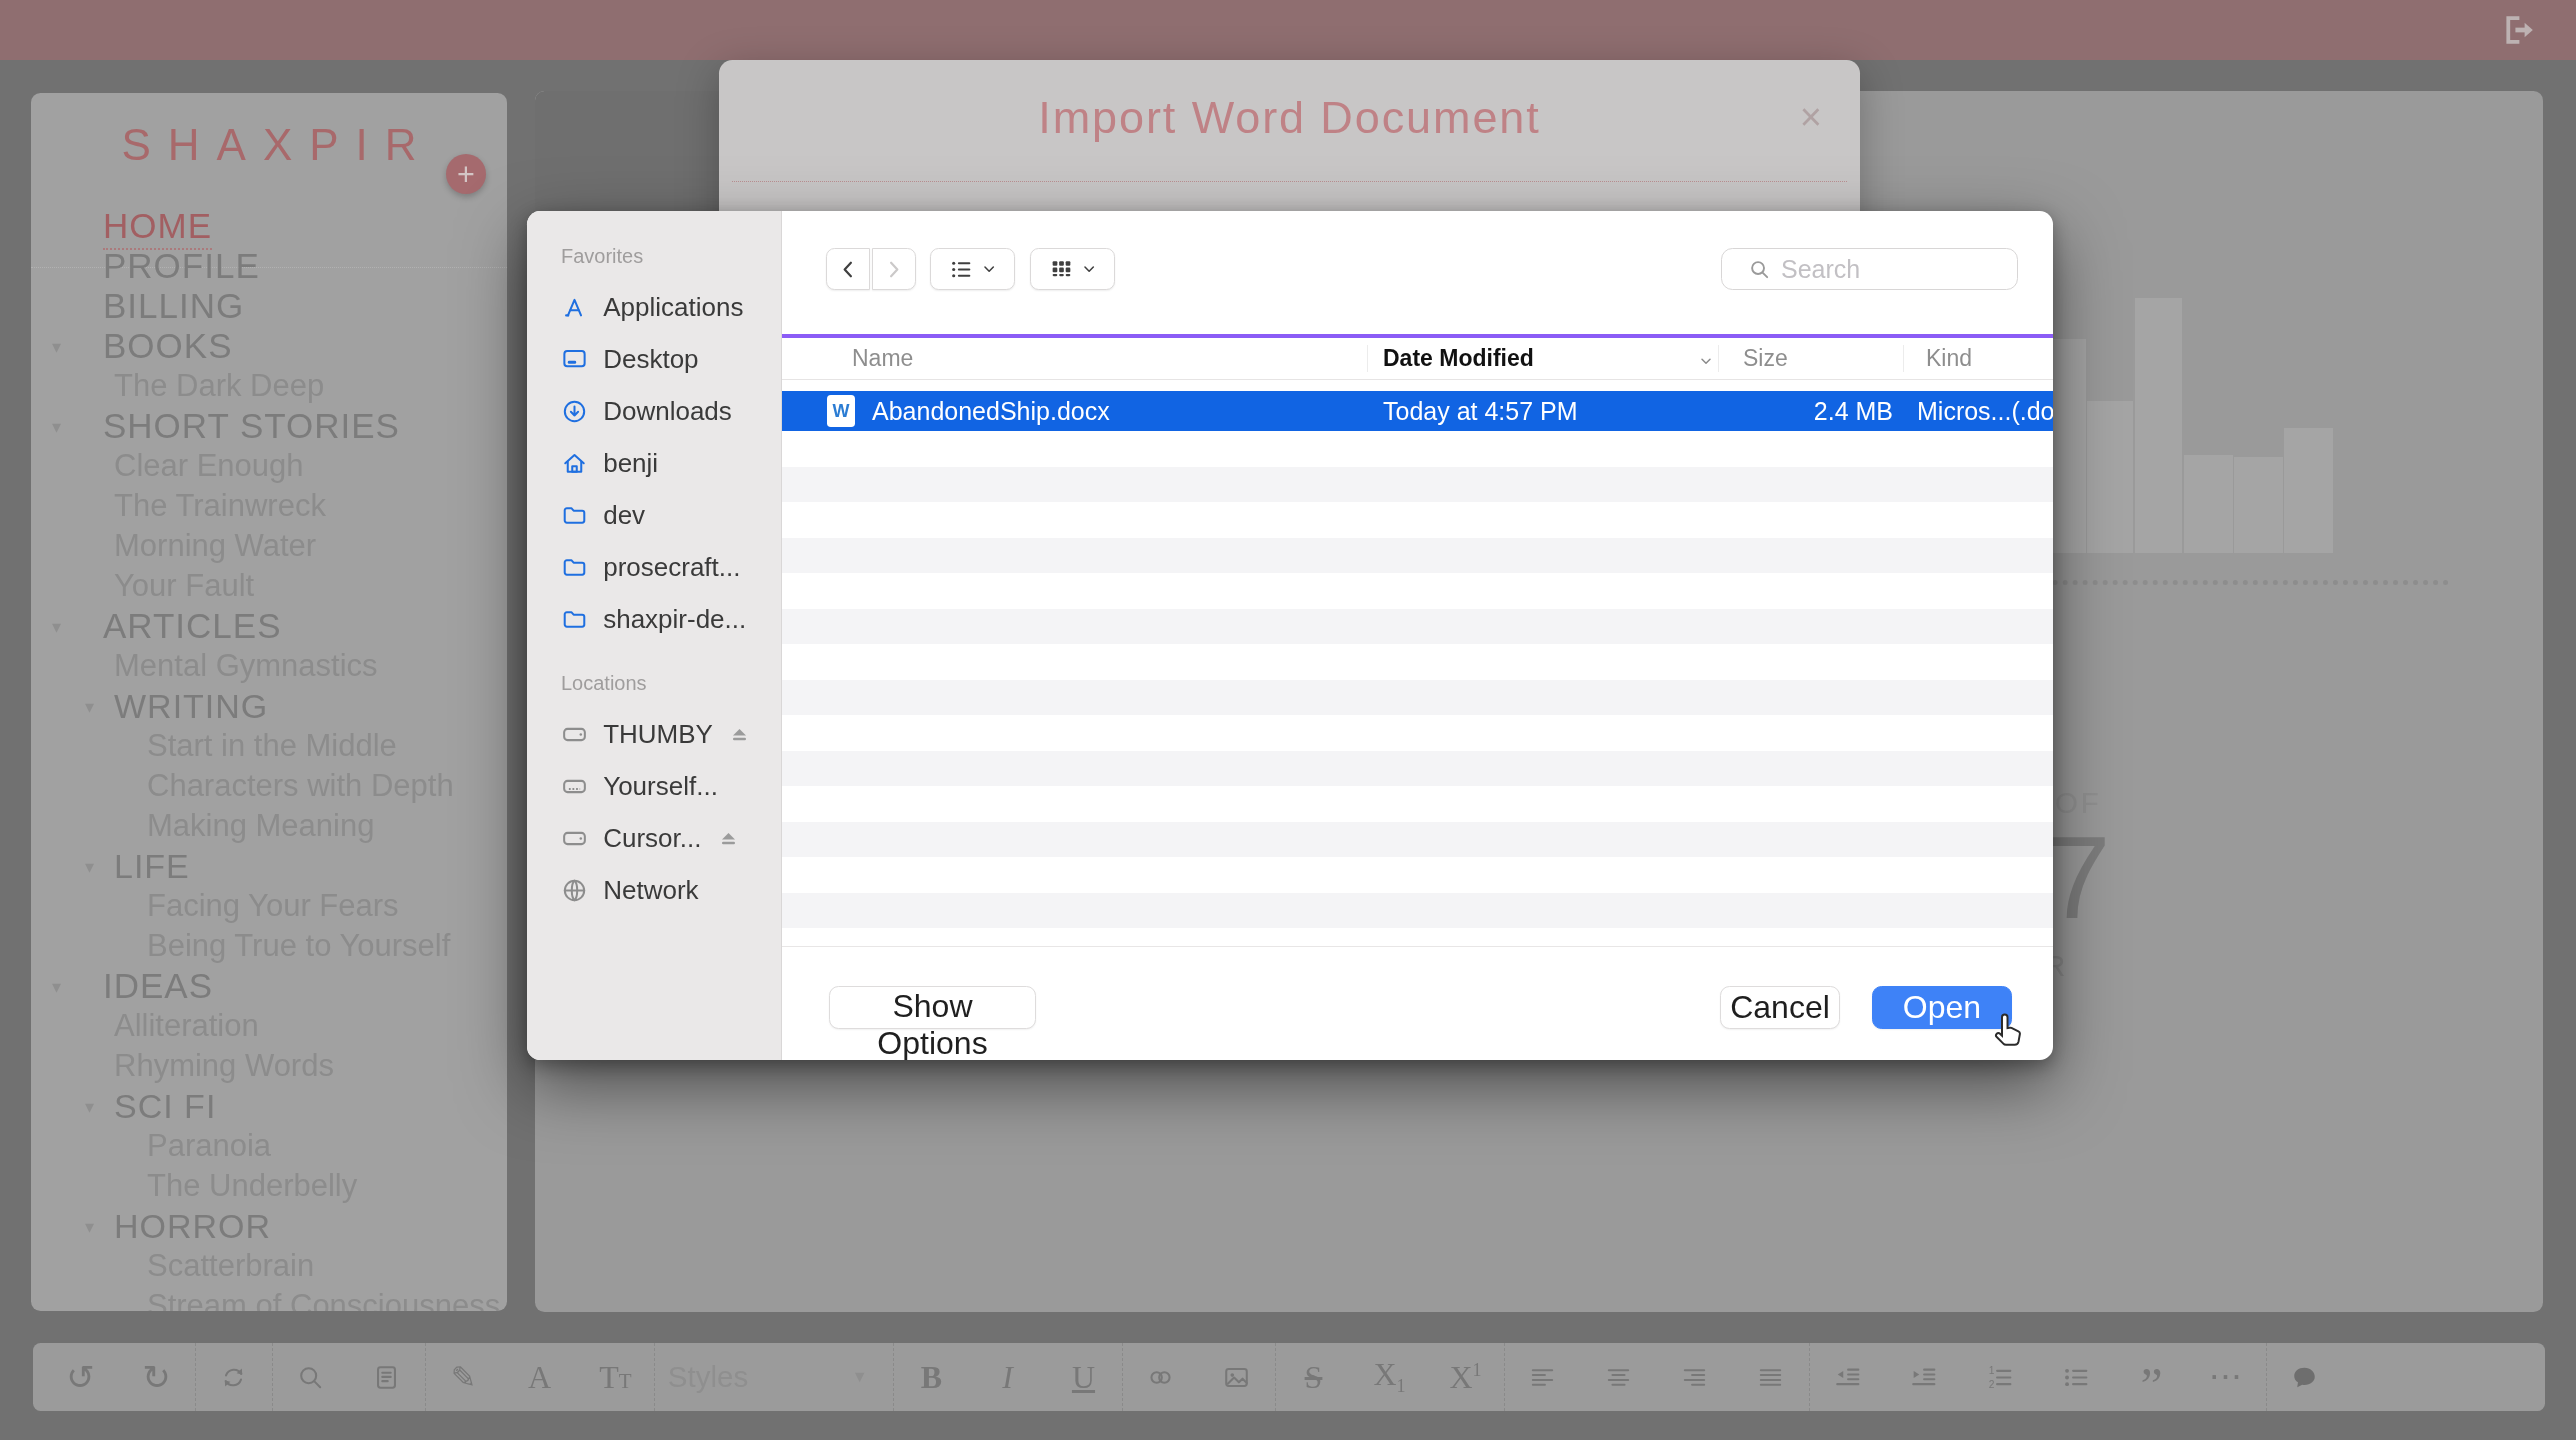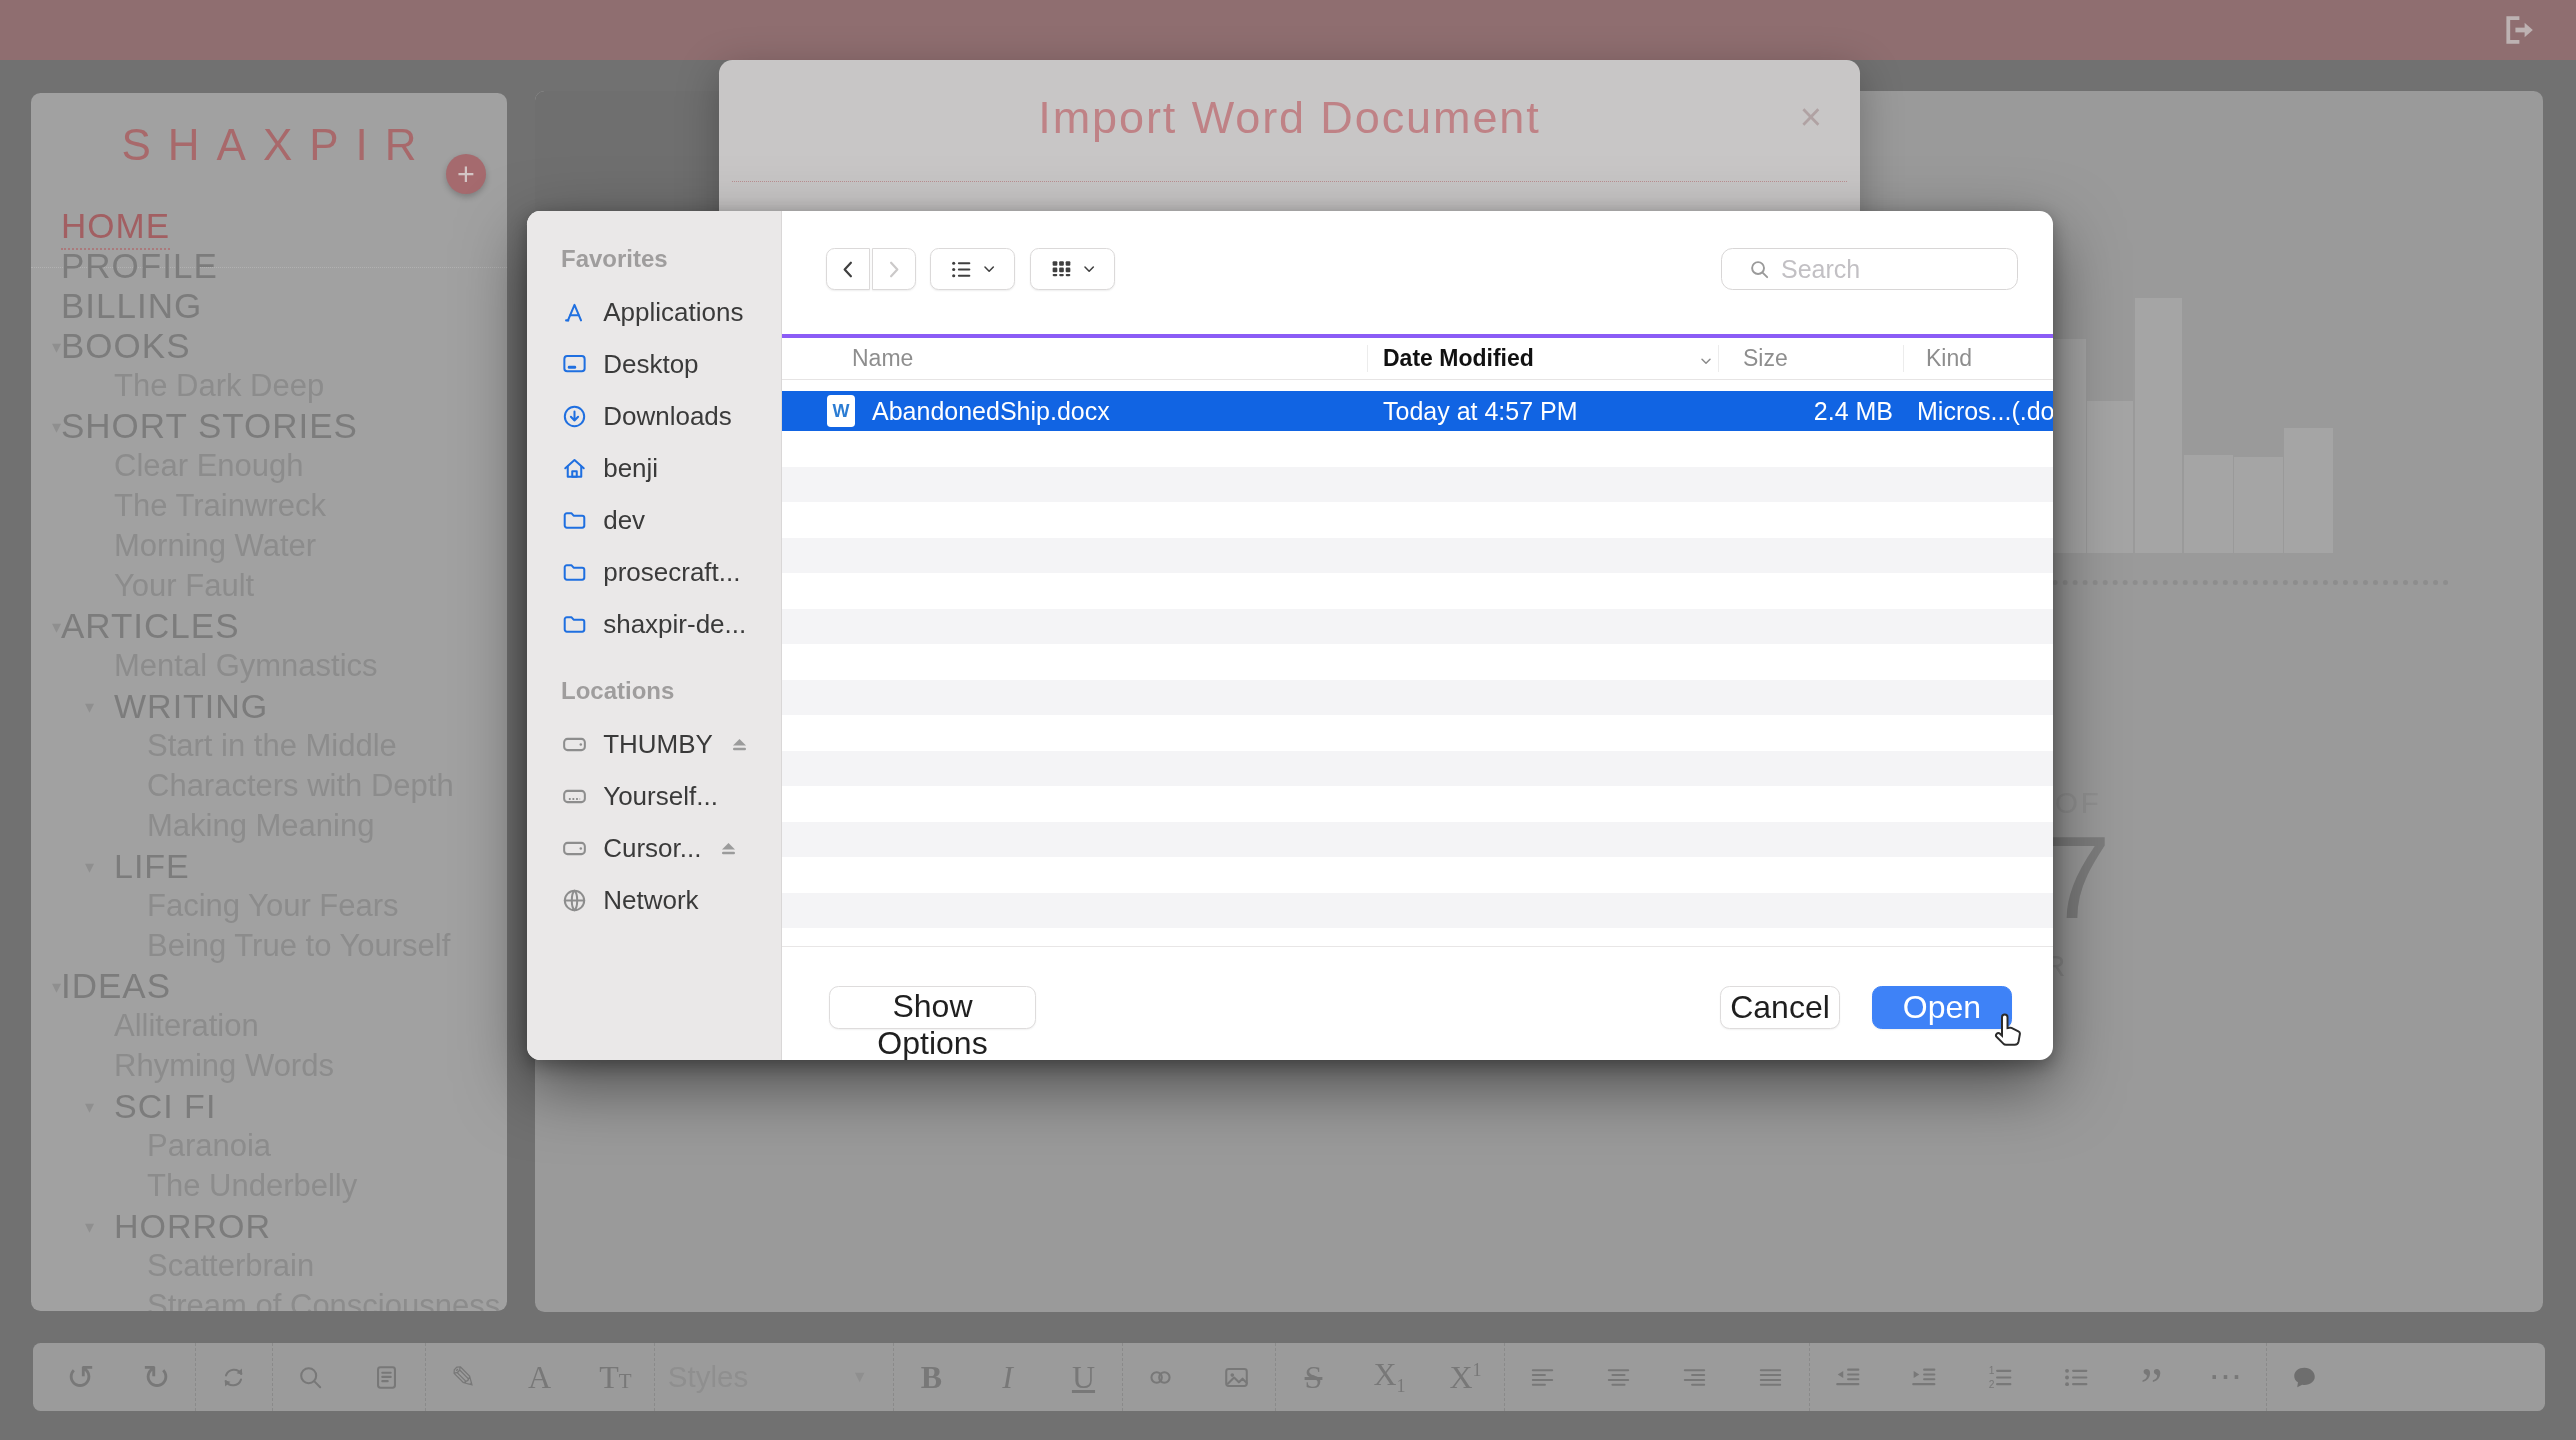--- a/index.html
+++ b/index.html
@@ -16,21 +16,21 @@
              border-radius:9.5px;overflow:hidden;}
   .logo{margin-top:27px;text-align:center;font-size:44px;letter-spacing:17px;text-indent:17px;
         color:#a8696b;font-weight:400;}
   .side-rule{position:absolute;left:0;top:174px;width:100%;border-top:1.9px dotted #b2b2b2;}
   .add-btn{position:absolute;left:415px;top:61px;width:40px;height:40px;border-radius:50%;
            background:#a56a6e;border:none;box-shadow:0 2.9px 6.7px rgba(0,0,0,.22);cursor:pointer;
            color:#d3c5c5;font-size:30.5px;line-height:36px;text-align:center;padding:0;}
   .nav{position:absolute;left:0;top:113px;width:100%;}
   .nav-item{position:relative;height:40px;line-height:40px;white-space:nowrap;cursor:pointer;}
   .nav-item .caret{position:absolute;top:1px;font-size:18px;color:#8f8f8f;}
-  .nav-item.lvl1{padding-left:30px;font-size:35px;color:#7c7c7c;letter-spacing:1px;}
+  .nav-item.lvl1{padding-left:72px;font-size:35px;color:#7c7c7c;letter-spacing:1px;}
   .nav-item.lvl1 .caret{left:21px;}
   .nav-item.lvl2{padding-left:83px;font-size:31px;color:#8c8c8c;}
   .nav-item.lvl2.strong{font-size:34px;color:#7c7c7c;letter-spacing:1px;}
   .nav-item.lvl2 .caret{left:54px;}
   .nav-item.lvl3{padding-left:116px;font-size:31px;color:#8c8c8c;}
   .nav-item.active .lbl{color:#a25f62;border-bottom:2.9px dotted #ab7a7c;padding-bottom:2.9px;}
 
   
   .main-card{position:absolute;left:535px;top:91px;width:2008px;height:1221px;background:#9a9a9a;
              border-radius:9.5px;overflow:hidden;}
@@ -52,21 +52,21 @@
   .modal-close{position:absolute;right:38px;top:40px;font-size:38px;font-weight:300;color:#b0a2a3;
                line-height:34px;cursor:pointer;}
   .modal-rule{position:absolute;left:13.3px;right:13.3px;top:121px;border-top:1.9px dotted #bb9092;}
 
   
   .dialog{position:absolute;left:527px;top:211px;width:1526px;height:849px;border-radius:13.3px;
           background:#fff;box-shadow:0 25px 67px rgba(0,0,0,.5),0 5.7px 17px rgba(0,0,0,.3);}
   .fd-side{position:absolute;left:0;top:0;bottom:0;width:255px;background:#eae8e8;
            border-radius:13.3px 0 0 13.3px;border-right:1px solid #d9d7d7;box-sizing:border-box;
            padding:34px 0 0 34px;}
-  .fd-label{font-size:24px;font-weight:700;color:#9f9d9d;margin-bottom:13.3px;}
+  .fd-label{font-size:20px;font-weight:400;color:#9f9d9d;margin-bottom:13.3px;}
   .fd-item{display:flex;align-items:center;height:52px;cursor:pointer;}
   .fd-item .ficon{width:27px;height:27px;flex:0 0 27px;color:#1f6fe0;}
   .fd-item .ficon svg{width:100%;height:100%;}
   .fd-item .ftext{margin-left:15.2px;font-size:26px;color:#3a3a3a;white-space:nowrap;}
   .locations{margin-top:27px;}
   .locations .ficon{color:#8d8d8d;}
   .eject{width:23px;height:23px;margin-left:15.2px;color:#9b9b9b;}
   .eject svg{width:100%;height:100%;}
 
   .fd-main{position:absolute;left:255px;top:0;right:0;bottom:0;overflow:hidden;

